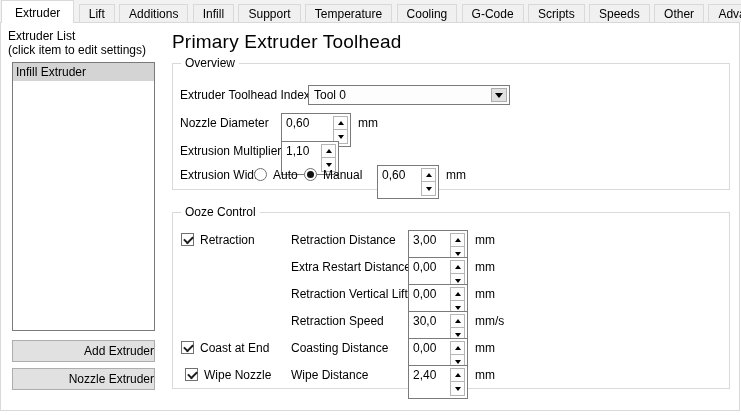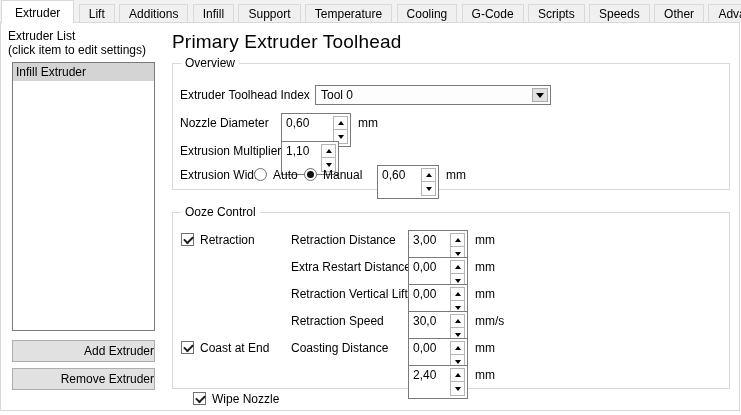--- a/index.html
+++ b/index.html
@@ -79,30 +79,30 @@
   </div>
 
   <div class="sb-title" style="top:29px;">Extruder List</div>
   <div class="sb-title" style="top:43px;">(click item to edit settings)</div>
 
   <div class="listbox">
     <div class="item">Infill Extruder</div>
   </div>
 
   <div class="btn" style="top:340px;">Add Extruder</div>
-  <div class="btn" style="top:368px;">Remove Extruder</div>
+  <div class="btn" style="top:368px;">Nozzle Extruder</div>
 
   <div class="page-title">Primary Extruder Toolhead</div>
 
   <div class="groupbox" style="top:63px; height:127px;">
     <div class="gb-legend">Overview</div>
 
     <div class="row" style="left:0; top:21px; width:558px;">
       <span class="lbl" style="left:7px;">Extruder Toolhead Index</span>
-      <span class="combo" style="left:142px; width:236px;">
+      <span class="combo" style="left:135px; width:202px;">
         <span class="val">Tool 0</span>
         <span class="cbtn">
             <span class="tri-dn"></span>
           </span>
       </span>
     </div>
 
     <div class="row" style="left:0; top:49px; width:558px;">
       <span class="lbl" style="left:7px;">Nozzle Diameter</span>
       <span class="spin" style="left:108px; width:70px;">
@@ -159,21 +159,21 @@
     <div class="gb-legend">Ooze Control</div>
 
     <div class="row" style="left:0; top:17px; width:230px;">
       <span class="check checked" style="left:8px; top:3px;"></span>
       <span class="lbl" style="left:27px;">Retraction</span>
     </div>
     <div class="row" style="left:0; top:125px; width:230px;">
       <span class="check checked" style="left:8px; top:3px;"></span>
       <span class="lbl" style="left:27px;">Coast at End</span>
     </div>
-    <div class="row" style="left:12px; top:152px; width:230px;margin-top:24px;">
+    <div class="row" style="left:4px; top:152px; width:230px;">
       <span class="check checked" style="left:8px; top:3px;"></span>
       <span class="lbl" style="left:27px;">Wipe Nozzle</span>
     </div>
 
     <div class="row" style="left:0; top:17px; width:558px;">
       <span class="lbl" style="left:118px;">Retraction Distance</span>
       <span class="spin" style="left:235px; width:60px;text-align:center;">
         <span class="val">3,00</span>
         <span class="btns">
           <span class="half up">
@@ -245,20 +245,21 @@
             </span>
           <span class="half dn">
               <span class="tri-dn"></span>
             </span>
         </span>
       </span>
       <span class="unit" style="left:302px;">mm</span>
     </div>
 
     <div class="row" style="left:0; top:152px; width:558px;">
+      <span class="lbl" style="left:118px;">Wipe Distance</span>
       <span class="spin" style="left:235px; width:60px;">
         <span class="val">2,40</span>
         <span class="btns">
           <span class="half up">
               <span class="tri-up"></span>
             </span>
           <span class="half dn">
               <span class="tri-dn"></span>
             </span>
         </span>

